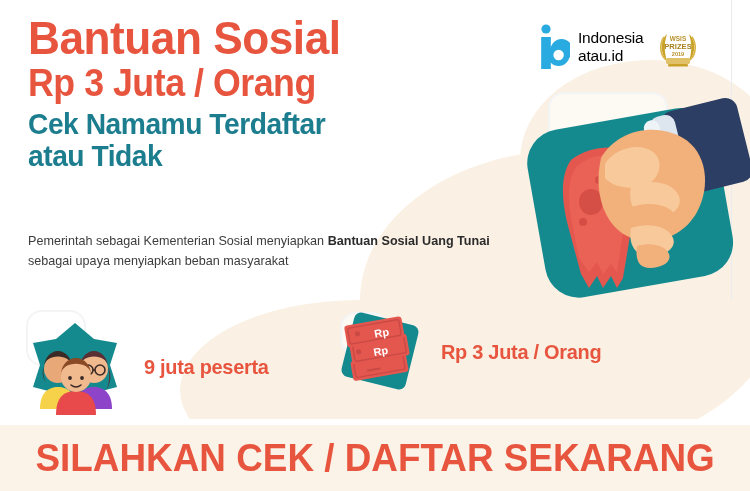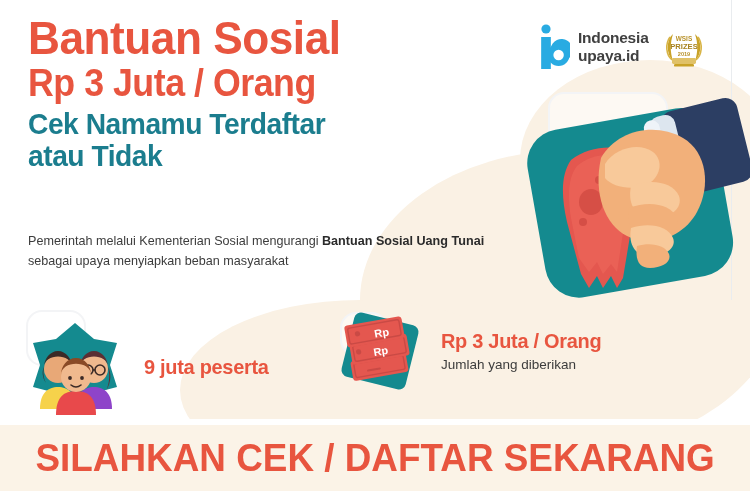--- a/index.html
+++ b/index.html
@@ -70,21 +70,21 @@
   }
   .lead b { font-weight:bold; color:#2b2b2b; }
 
   
   .logo-wrap {
     position:absolute; left:538px; top:24px;
     display:flex; align-items:center; gap:8px;
   }
   .logo-b { width:32px; height:46px; flex:0 0 auto; }
   .logo-text {
-    font-size:15.5px; font-weight:bold; color:#404040;
+    font-size:15.5px; font-weight:normal; color:#000000;
     line-height:1.18; letter-spacing:-0.2px;
   }
   .award { width:46px; height:46px; margin-left:4px; flex:0 0 auto; }
 
   
   .hand-ill {
     position:absolute; left:505px; top:82px;
     width:248px; height:228px;
   }
 
@@ -176,33 +176,33 @@
     </g>
   </svg>
 
   <div class="headline">
     <div class="h-line h-1">Bantuan Sosial</div>
     <div class="h-line h-2">Rp 3 Juta / Orang</div>
     <div class="h-line h-3">Cek Namamu Terdaftar</div>
     <div class="h-line h-4">atau Tidak</div>
   </div>
 
-  <p class="lead"><span>Pemerintah melalui Kementerian Sosial mengurangi </span><b>Bantuan Sosial</b><span> </span><b>Uang Tunai</b><span> sebagai upaya menyiapkan beban masyarakat</span></p>
+  <p class="lead"><span>Pemerintah sebagai Kementerian Sosial menyiapkan </span><b>Bantuan Sosial</b><span> </span><b>Uang Tunai</b><span> sebagai upaya menyiapkan beban masyarakat</span></p>
 
   <div class="logo-wrap">
     <svg class="logo-b" viewBox="0 0 32 46">
       <circle cx="8" cy="5" r="4.6" fill="#29abe2"></circle>
       <path d="M3.4 13 h9.2 v11.4 a11 11 0 1 1 0 3.2 V45 H3.4 Z" fill="#29abe2"></path>
       <circle cx="20.6" cy="31" r="11" fill="#29abe2"></circle>
       <circle cx="20.6" cy="31" r="5.2" fill="#ffffff"></circle>
       <rect x="3.4" y="13" width="9.2" height="32" fill="#29abe2"></rect>
     </svg>
     <div class="logo-text">
       <div>Indonesia</div>
-      <div>upaya.id</div>
+      <div>atau.id</div>
     </div>
     <svg class="award" viewBox="0 0 46 46">
       <path d="M12 10 C5 16 5 30 12 37 C9 28 9 19 12 10 Z" fill="#c9a227"></path>
       <path d="M34 10 C41 16 41 30 34 37 C37 28 37 19 34 10 Z" fill="#c9a227"></path>
       <path d="M9 13 C4 20 5 31 11 36" stroke="#d8b445" stroke-width="1.6" fill="none"></path>
       <path d="M37 13 C42 20 41 31 35 36" stroke="#d8b445" stroke-width="1.6" fill="none"></path>
       <text x="23" y="17" text-anchor="middle" font-size="6.4" font-weight="bold" fill="#b8912a" font-family="'Liberation Sans',sans-serif">WSIS</text>
       <text x="23" y="25" text-anchor="middle" font-size="7.6" font-weight="bold" fill="#a8821f" font-family="'Liberation Sans',sans-serif">PRIZES</text>
       <text x="23" y="32" text-anchor="middle" font-size="5.6" font-weight="bold" fill="#b8912a" font-family="'Liberation Sans',sans-serif">2019</text>
       <rect x="11" y="34" width="24" height="6" rx="1.4" fill="#e0c167"></rect>
@@ -261,21 +261,20 @@
           <rect x="17" y="17" width="52" height="16" rx="2" fill="none" stroke="#c94a45" stroke-width="1.4"></rect>
           <text x="50" y="31" text-anchor="middle" font-size="11" font-weight="bold" fill="#ffffff" font-family="'Liberation Sans',sans-serif">Rp</text>
           <text x="46" y="49" text-anchor="middle" font-size="11" font-weight="bold" fill="#ffffff" font-family="'Liberation Sans',sans-serif">Rp</text>
           <circle cx="26" cy="24" r="2.6" fill="#c94a45"></circle>
           <circle cx="24" cy="42" r="2.6" fill="#c94a45"></circle>
           <path d="M30 62 l12 0" stroke="#c94a45" stroke-width="2" stroke-linecap="round"></path>
         </g>
       </svg>
       <div>
         <div class="stat-big">Rp 3 Juta / Orang</div>
-        <div class="stat-sub">Jumlah yang diberikan</div>
       </div>
     </div>
   </div>
 
   <div class="cta-divider"></div>
   <div class="cta">
     <span class="cta-text">SILAHKAN CEK / DAFTAR SEKARANG</span>
   </div>
 
 </div>

